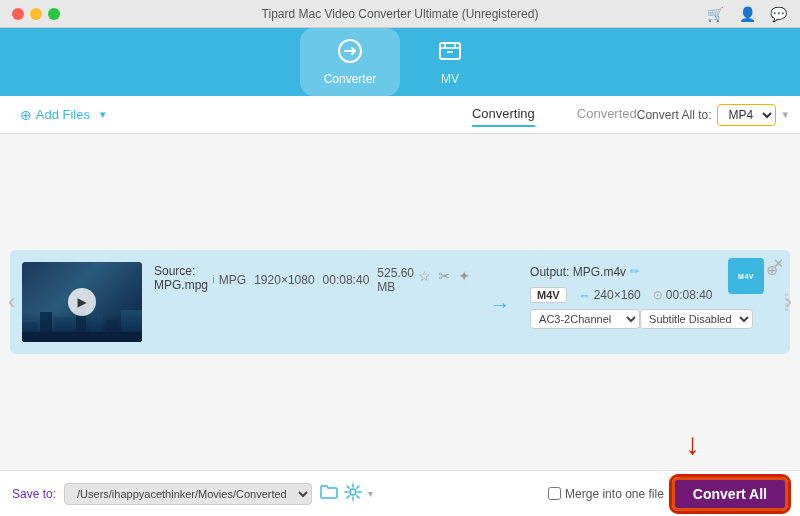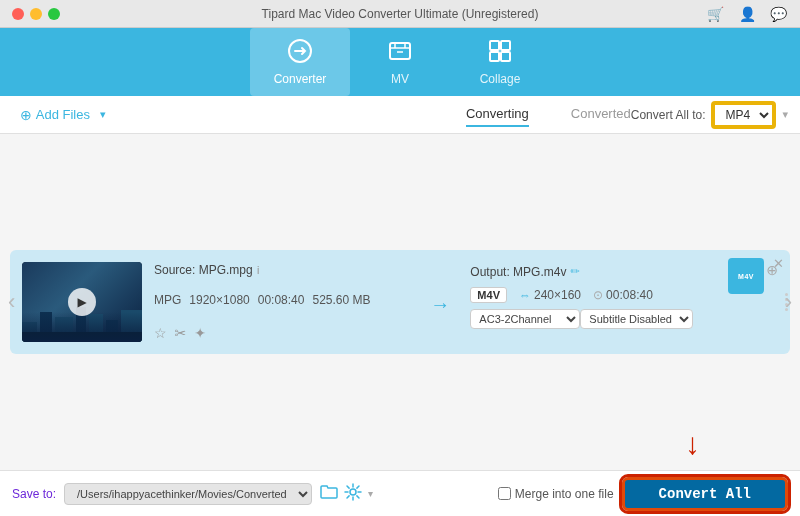--- a/index.html
+++ b/index.html
@@ -66,21 +66,21 @@
       height: 68px;
       color: rgba(255,255,255,0.85);
       font-size: 12px;
       cursor: pointer;
       position: relative;
       gap: 4px;
     }
     .nav-item.active {
       background: rgba(255,255,255,0.25);
       color: #fff;
-      border-radius: 4px;
+      border-radius: 14px;
     }
     .nav-icon {
       font-size: 22px;
       line-height: 1;
     }
 
     
     .toolbar {
       background: #fff;
       height: 38px;
@@ -126,21 +126,21 @@
     .toolbar-right {
       display: flex;
       align-items: center;
       gap: 6px;
       font-size: 13px;
       color: #555;
     }
     .convert-all-to-label { color: #555; font-size: 12px; }
     .format-select {
       background: #fff;
-      border: 4px solid #eab308;
+      border: 1px solid #eab308;
       border-radius: 4px;
       padding: 2px 6px;
       font-size: 12px;
       color: #333;
       cursor: pointer;
     }
 
     
     .content-area {
       background: #f5f5f5;
@@ -195,22 +195,21 @@
     }
     .thumbnail-city {
       position: absolute;
       bottom: 0; left: 0; right: 0;
       height: 30px;
       background: linear-gradient(transparent, #0a2040);
     }
 
     .file-info-left {
       display: flex;
-      flex-direction: column;
-      gap: 12px;
+      gap: 4px;
       flex: 1;
     }
     .source-row {
       display: flex;
       align-items: center;
       gap: 4px;
       font-size: 12px;
       color: #444;
     }
     .source-info-icon {
@@ -399,31 +398,30 @@
       display: flex;
       align-items: center;
       gap: 4px;
       margin-left: auto;
     }
     .merge-checkbox {
       width: 13px; height: 13px;
       cursor: pointer;
     }
     .convert-all-btn {
-      background: #0369a1;
+      background: #701a75;
       color: #fff;
       border: 3px solid #e04a0a;
       border-radius: 6px;
-      padding: 6px 34px;
+      padding: 6px 18px;
       font-size: 14px;
       font-weight: 600;
       cursor: pointer;
       white-space: nowrap;
       outline: 3px solid #cc2200;
-      font-family: Liberation Mono, monospace;
     }
     .arrow-indicator {
       position: absolute;
       right: 100px;
       bottom: 55px;
       color: #cc2200;
       font-size: 30px;
     }
   </style>
 </head>
@@ -457,31 +455,20 @@
     <div class="nav-icon">
       <svg width="26" height="26" viewBox="0 0 26 26">
         <rect x="3" y="5" width="20" height="16" rx="2" stroke="white" stroke-width="2" fill="none"></rect>
         <path d="M3 10 L23 10" stroke="white" stroke-width="1.5"></path>
         <path d="M8 5 L8 10" stroke="white" stroke-width="1.5"></path>
         <path d="M18 5 L18 10" stroke="white" stroke-width="1.5"></path>
         <path d="M10 14 L16 14" stroke="white" stroke-width="1.5"></path>
       </svg>
     </div>
     <span>MV</span>
-  </div>
-  <div class="nav-item">
-    <div class="nav-icon">
-      <svg width="26" height="26" viewBox="0 0 26 26">
-        <rect x="3" y="3" width="9" height="9" rx="1" stroke="white" stroke-width="2" fill="none"></rect>
-        <rect x="14" y="3" width="9" height="9" rx="1" stroke="white" stroke-width="2" fill="none"></rect>
-        <rect x="3" y="14" width="9" height="9" rx="1" stroke="white" stroke-width="2" fill="none"></rect>
-        <rect x="14" y="14" width="9" height="9" rx="1" stroke="white" stroke-width="2" fill="none"></rect>
-      </svg>
-    </div>
-    <span>Collage</span>
   </div>
 </div>
 
 <div class="toolbar">
   <button class="add-files-btn">
     <span style="font-size:14px; color:#3bb6e0;">⊕</span>
     <span>Add Files</span>
   </button>
   <span class="add-files-dropdown">▾</span>
   <div class="toolbar-center">

